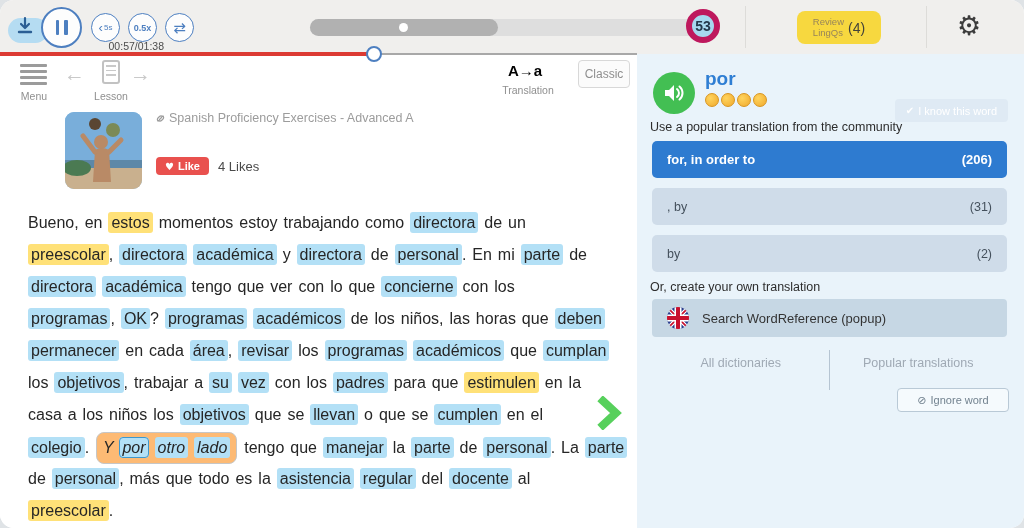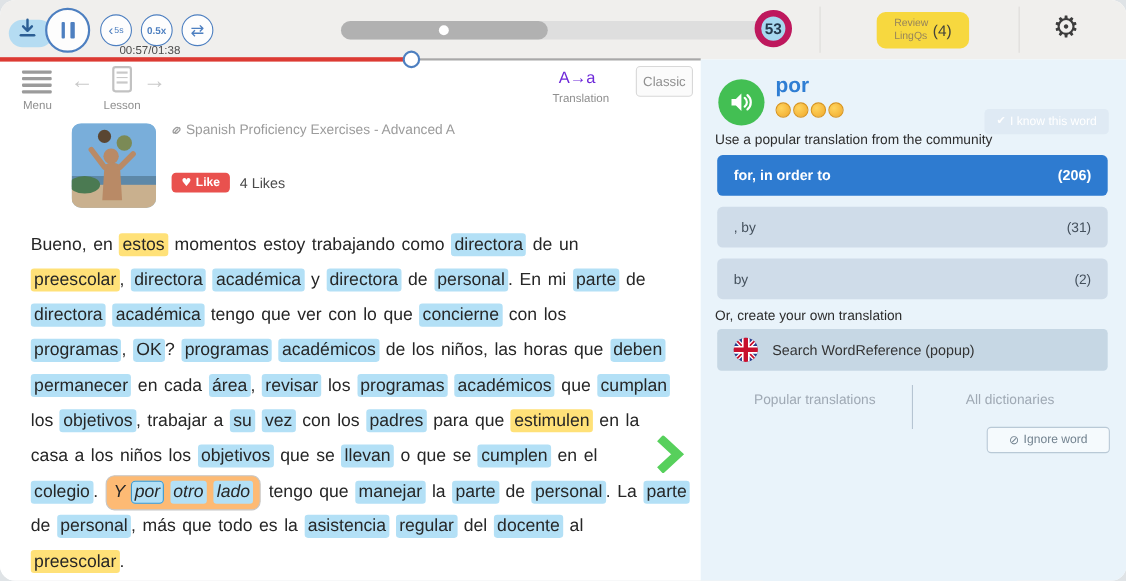--- a/index.html
+++ b/index.html
@@ -48,21 +48,21 @@
   .menu-icon i{display:block;height:2.5px;background:#9b9b9b;margin-bottom:3.5px;border-radius:1px;}
   .nav-label{position:absolute;font-size:10.5px;color:#8f8f8f;}
   .lbl-menu{left:16px;top:34px;width:36px;text-align:center;}
   .arrow{position:absolute;font-size:21px;color:#c9c9c9;top:6px;cursor:pointer;}
   .arrow-left{left:64px;}
   .arrow-right{left:130px;}
   .page-icon{position:absolute;left:102px;top:4px;width:18px;height:24px;border:2px solid #c2c2c2;
        border-radius:3px;box-sizing:border-box;}
   .page-icon i{display:block;height:1.5px;background:#c9c9c9;margin:3px 2px 0 2px;}
   .lbl-lesson{left:85px;top:34px;width:52px;text-align:center;}
-  .tr-icon{position:absolute;left:508px;top:6px;font-size:15px;color:#6d28d9;letter-spacing:0px;}
+  .tr-icon{position:absolute;left:508px;top:6px;font-size:15px;color:#000000;letter-spacing:0px;font-weight:bold;}
   .lbl-translation{left:490px;top:28px;width:76px;text-align:center;}
   .classic-btn{position:absolute;left:578px;top:4px;width:50px;height:26px;background:#fbfbfb;
        border:1px solid #d8d8d8;border-radius:4px;font-size:12px;color:#8f8f8f;
        display:flex;align-items:center;justify-content:center;cursor:pointer;}
 
   .thumb{position:absolute;left:65px;top:56px;width:77px;height:77px;border-radius:9px;overflow:hidden;}
   .collection{position:absolute;left:155px;top:55px;font-size:12.5px;color:#9c9c9c;}
   .collection svg{vertical-align:-2px;margin-right:3px;}
   .title{position:absolute;left:155px;top:70px;font-size:20px;font-weight:600;color:#2e7dd2;}
   .like-row{position:absolute;left:156px;top:101px;display:flex;align-items:center;}
@@ -277,22 +277,22 @@
           <path d="M1 1 L23 23 M23 1 L1 23" stroke="#ffffff" stroke-width="4"></path>
           <path d="M1 1 L23 23 M23 1 L1 23" stroke="#c8102e" stroke-width="1.6"></path>
           <path d="M12 0 V24 M0 12 H24" stroke="#ffffff" stroke-width="7"></path>
           <path d="M12 0 V24 M0 12 H24" stroke="#c8102e" stroke-width="4"></path>
         </g>
       </svg>
       <span>Search WordReference (popup)</span>
     </div>
 
     <div class="tabs">
+      <div class="tab">All dictionaries</div>
       <div class="tab">Popular translations</div>
-      <div class="tab">All dictionaries</div>
     </div>
     <div class="tab-divider"></div>
 
     <div class="ignore-btn">
       <span class="no">⊘</span>
       <span>Ignore word</span>
     </div>
   </div>
 </div>
 

